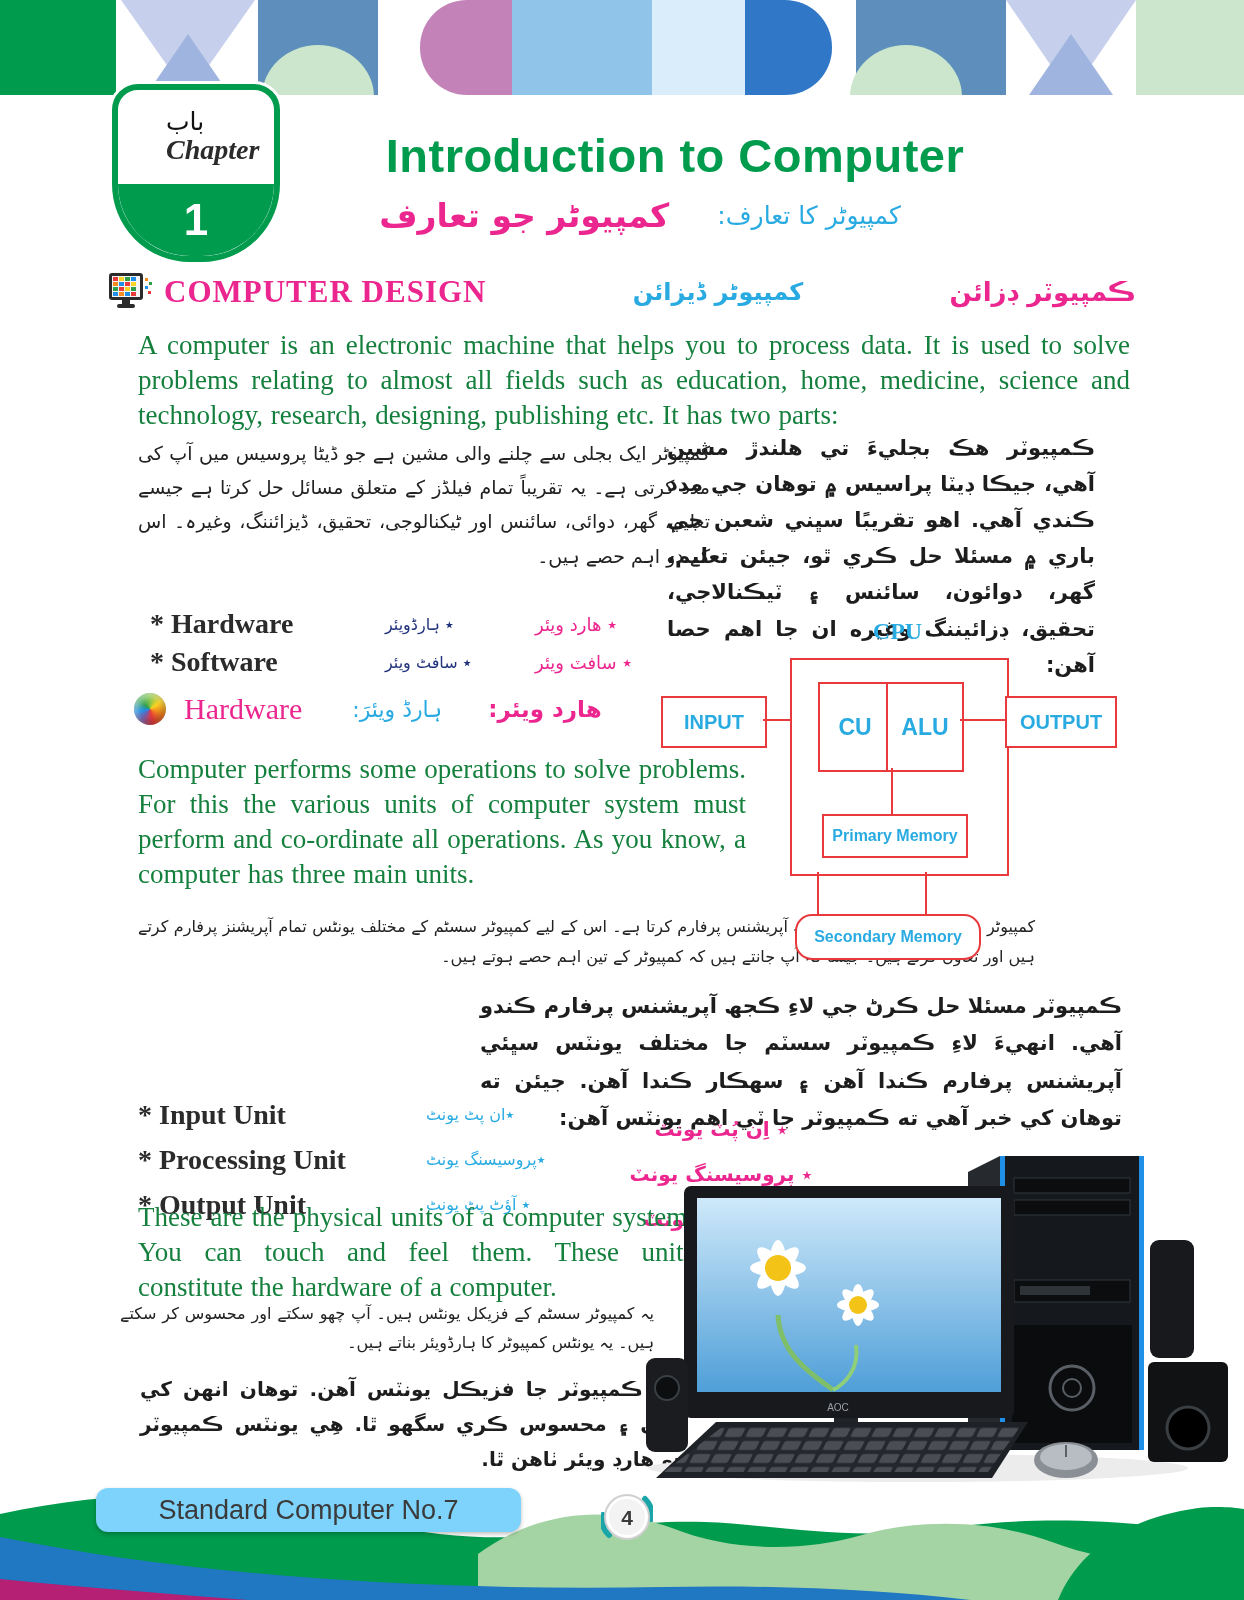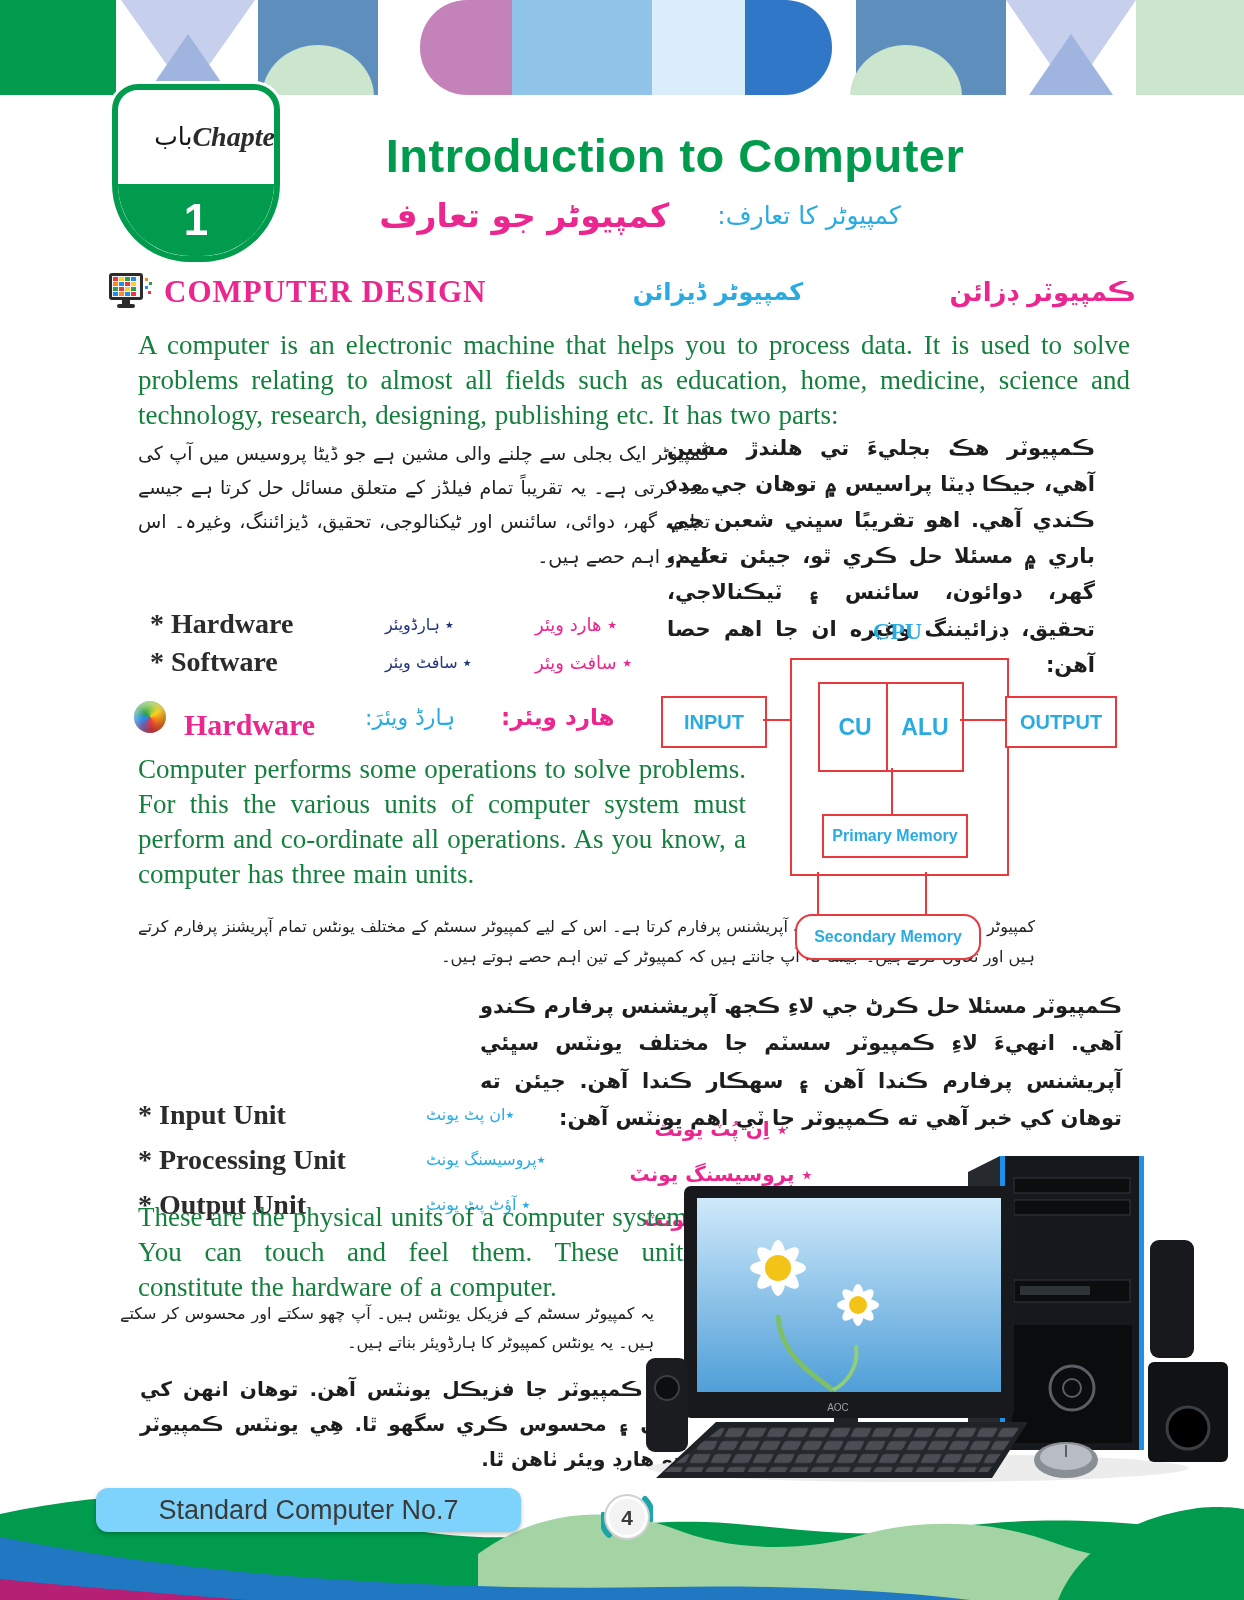--- a/index.html
+++ b/index.html
@@ -7,21 +7,21 @@
         font-family:"Liberation Serif","DejaVu Serif",serif;color:#3d3d3d;margin:0 auto;}
   .abs{position:absolute;}
 
   
   .banner{left:0;top:0;width:1244px;height:95px;}
 
   
   .badge{left:112px;top:84px;width:156px;height:166px;background:#fff;border:6px solid #009B4D;
          border-radius:26px 26px 78px 78px;display:flex;flex-direction:column;overflow:hidden;
          box-shadow:0 0 0 3px #ffffff;}
-  .badge-top{flex:1;display:flex;flex-direction:row;align-items:center;justify-content:center;line-height:1.05;padding-left:48px;}
+  .badge-top{flex:1;display:flex;flex-direction:column;align-items:flex-start;justify-content:center;line-height:1.05;padding-left:48px;}
   .badge-bab{font-family:"DejaVu Sans",sans-serif;font-size:25px;color:#111;}
   .badge-chapter{font-style:italic;font-weight:bold;font-size:28px;color:#2b2b2b;}
   .badge-num{height:72px;background:#009B4D;color:#fff;display:flex;align-items:center;justify-content:center;
              font-family:"Liberation Sans",sans-serif;font-size:44px;font-weight:bold;border-radius:0 0 66px 66px;}
 
   
   .title-en{left:290px;top:128px;width:770px;text-align:center;color:#009B4D;
             font-family:"Liberation Sans","DejaVu Sans",sans-serif;font-weight:800;font-size:47px;letter-spacing:.5px;}
   .subtitle-row{left:300px;top:196px;width:680px;display:flex;align-items:center;justify-content:center;gap:48px;}
   .subtitle-sd{font-family:"DejaVu Sans",sans-serif;font-weight:bold;font-size:33px;color:#EC268F;}
@@ -42,21 +42,21 @@
   .intro-sd{left:667px;top:430px;width:428px;font-size:21px;line-height:1.72;text-align:justify;color:#1d1d1d;font-weight:bold;}
 
   
   .parts-list{left:150px;top:608px;width:560px;}
   .parts-row{display:flex;align-items:center;margin-bottom:6px;}
   .parts-en{width:235px;font-size:28px;font-weight:bold;color:#2b2b2b;}
   .parts-ur{width:150px;direction:rtl;font-family:"DejaVu Sans",sans-serif;font-size:16px;color:#20327c;text-align:left;}
   .parts-sd{width:165px;direction:rtl;font-family:"DejaVu Sans",sans-serif;font-size:18px;color:#EC268F;text-align:left;}
 
   .hardware-row{left:134px;top:692px;width:560px;display:flex;align-items:center;gap:18px;}
-  .hw-title{color:#EC268F;font-weight:bold;font-size:30px;margin-top:16px;}
+  .hw-title{color:#EC268F;font-weight:normal;font-size:30px;}
   .hw-ur-lbl{color:#29ABE2;font-family:"DejaVu Sans",sans-serif;font-size:22px;margin-left:32px;}
   .hw-sd-lbl{color:#EC268F;font-family:"DejaVu Sans",sans-serif;font-weight:bold;font-size:23px;margin-left:28px;}
   .ball{width:32px;height:32px;border-radius:50%;
         background:conic-gradient(#7ec143,#f9d423 55deg,#f68b1f 110deg,#e8393d 170deg,#7b5aa6 215deg,#1f8fe8 260deg,#2f9e49 310deg,#7ec143);
         box-shadow:inset -3px -4px 6px rgba(0,0,0,.25), inset 3px 4px 6px rgba(255,255,255,.5);}
 
   .hw-en{left:138px;top:752px;width:608px;}
   .hw-ur{left:138px;top:912px;width:897px;font-size:16px;line-height:1.85;text-align:justify;color:#222;}
   .hw-sd{left:480px;top:988px;width:642px;font-size:21px;line-height:1.78;text-align:justify;color:#1d1d1d;font-weight:bold;}
 

